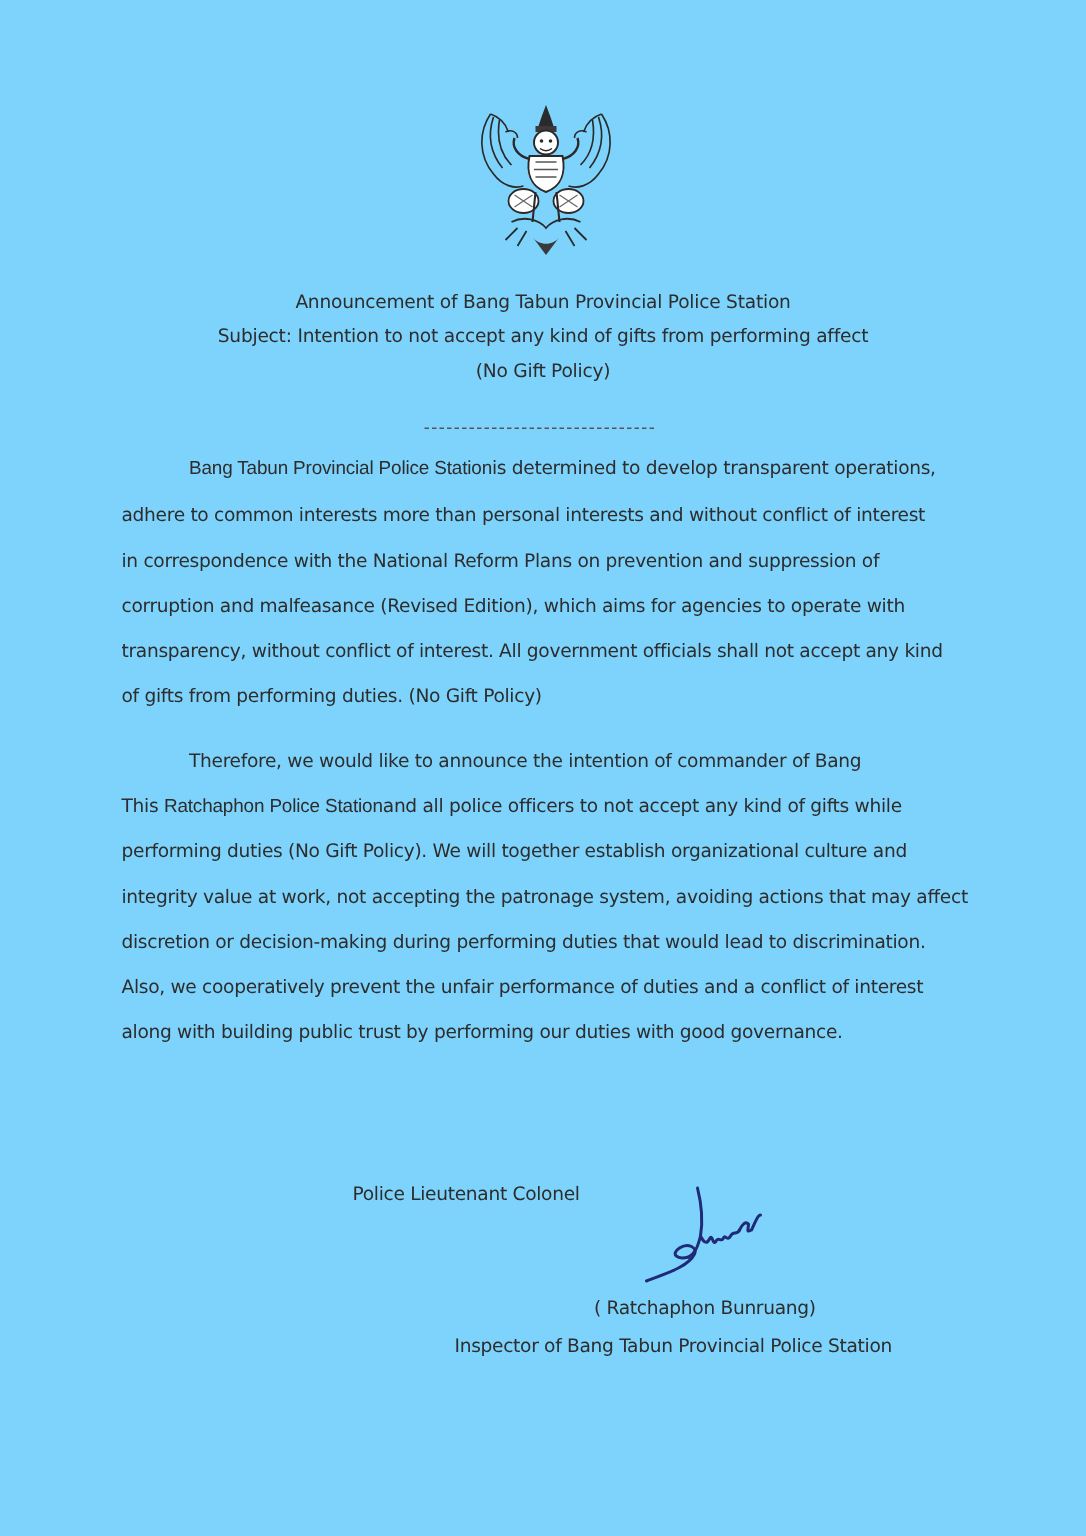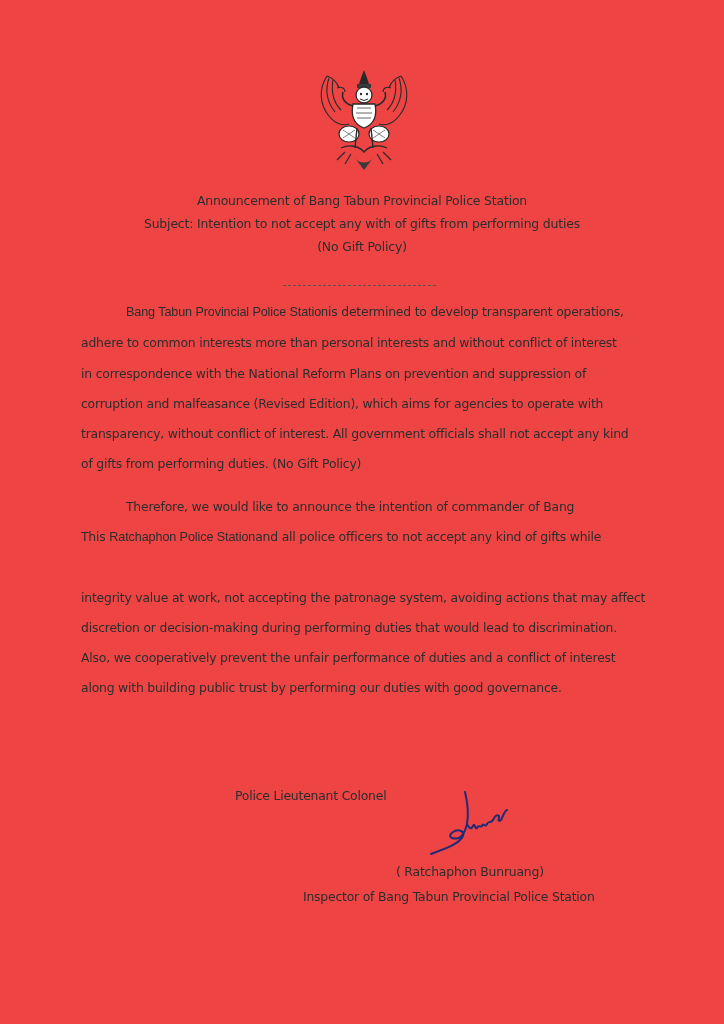--- a/index.html
+++ b/index.html
@@ -13,21 +13,21 @@
       position: relative;
       overflow: hidden;
       font-family: "DejaVu Sans", sans-serif;
       color: #2b2b2b;
     }
     .page {
       position: absolute;
       left: 0; top: 0;
       width: 724px;
       height: 1024px;
-      background: #ef4444;
+      background: #7dd3fc;
     }
     .emblem {
       position: absolute;
       left: 315px;
       top: 68px;
       width: 98px;
       height: 104px;
     }
     .header-line {
       position: absolute;
@@ -116,37 +116,38 @@
     <ellipse cx="64" cy="66" rx="10" ry="8" fill="#fff" stroke="#2a2a2a" stroke-width="1.2"></ellipse>
     <path d="M28 62 L40 70 M28 70 L40 62 M58 62 L70 70 M58 70 L70 62" stroke="#666" stroke-width="0.8"></path>
 
     <path d="M42 60 L40 80 M56 60 L58 80" stroke="#2a2a2a" stroke-width="1.4"></path>
     <path d="M26 80 C34 76, 44 78, 49 84 C54 78, 64 76, 72 80" stroke="#2a2a2a" stroke-width="1.3" fill="none"></path>
     <path d="M30 84 L22 92 M36 86 L30 96 M62 86 L68 96 M68 84 L76 92" stroke="#2a2a2a" stroke-width="1.2"></path>
     <path d="M40 90 C44 96, 54 96, 58 90 L49 102 Z" fill="#3a3a3a"></path>
   </svg>
 
   <div class="header-line" style="top:193px">Announcement of Bang Tabun  Provincial Police Station</div>
-  <div class="header-line" style="top:216px">Subject: Intention to not accept any with of gifts from performing duties</div>
+  <div class="header-line" style="top:216px">Subject: Intention to not accept any kind of gifts from performing affect</div>
   <div class="header-line" style="top:239px">(No Gift Policy)</div>
   <div class="divider"></div>
 
   <div class="line" style="top:304px; left:126px">
     <span class="sans">Bang Tabun  Provincial Police Station</span><span>is determined to develop transparent operations,</span>
   </div>
   <div class="line" style="top:335px">adhere to common interests more than personal interests and without conflict   of interest</div>
   <div class="line" style="top:366px">in correspondence with the National Reform Plans on prevention and suppression of</div>
   <div class="line" style="top:396px">corruption and malfeasance (Revised Edition), which aims for agencies to operate with</div>
   <div class="line" style="top:426px">transparency, without conflict of interest. All government officials shall not accept any kind</div>
   <div class="line" style="top:456px">of gifts from performing duties. (No Gift Policy)</div>
 
   <div class="line" style="top:499px; left:126px">Therefore, we would like to announce the intention of commander of Bang</div>
   <div class="line" style="top:529px">
     <span>This  </span><span class="sans">Ratchaphon Police Station</span><span>and all police officers to not accept any kind of gifts while</span>
   </div>
+  <div class="line" style="top:559px">performing duties (No Gift Policy). We will together establish organizational culture and</div>
   <div class="line" style="top:590px">integrity value at work, not accepting the patronage system, avoiding actions that may affect</div>
   <div class="line" style="top:620px">discretion or decision-making during performing duties that would lead to discrimination.</div>
   <div class="line" style="top:650px">Also, we cooperatively prevent the unfair performance of duties and a conflict of interest</div>
   <div class="line" style="top:680px">along with building public trust by performing our duties with good governance.</div>
 
 
   <div class="closing" style="left:235px; top:788px">Police Lieutenant Colonel</div>
 
   <svg class="signature" viewBox="0 0 92 70">
     <g fill="none" stroke="#1f2a78" stroke-width="2" stroke-linecap="round" stroke-linejoin="round">

